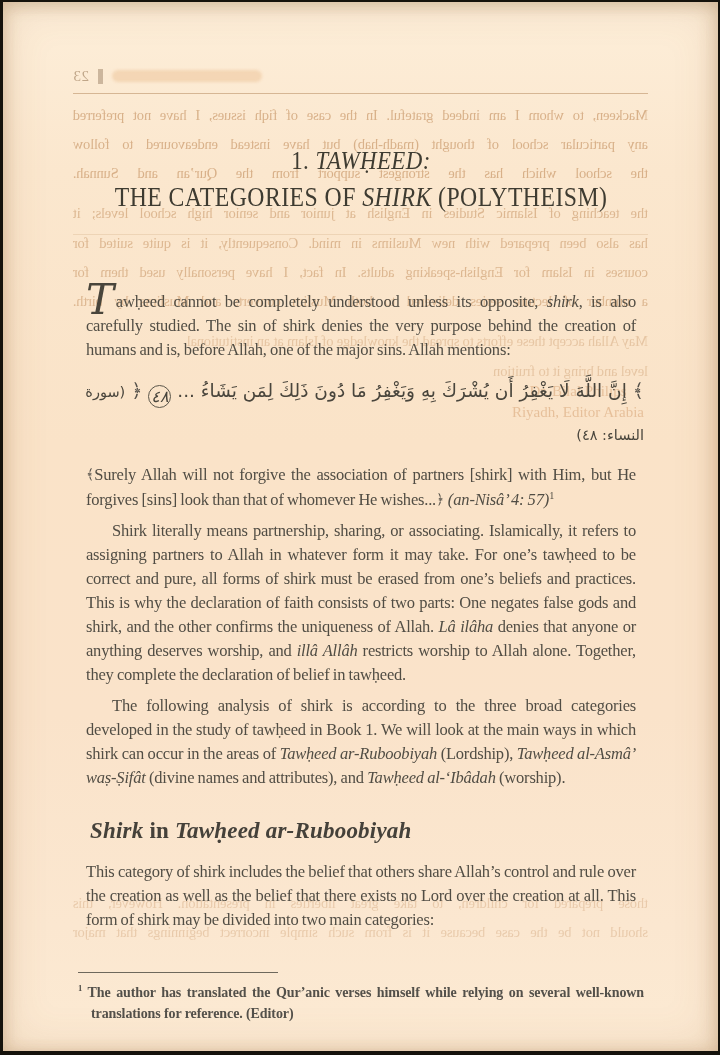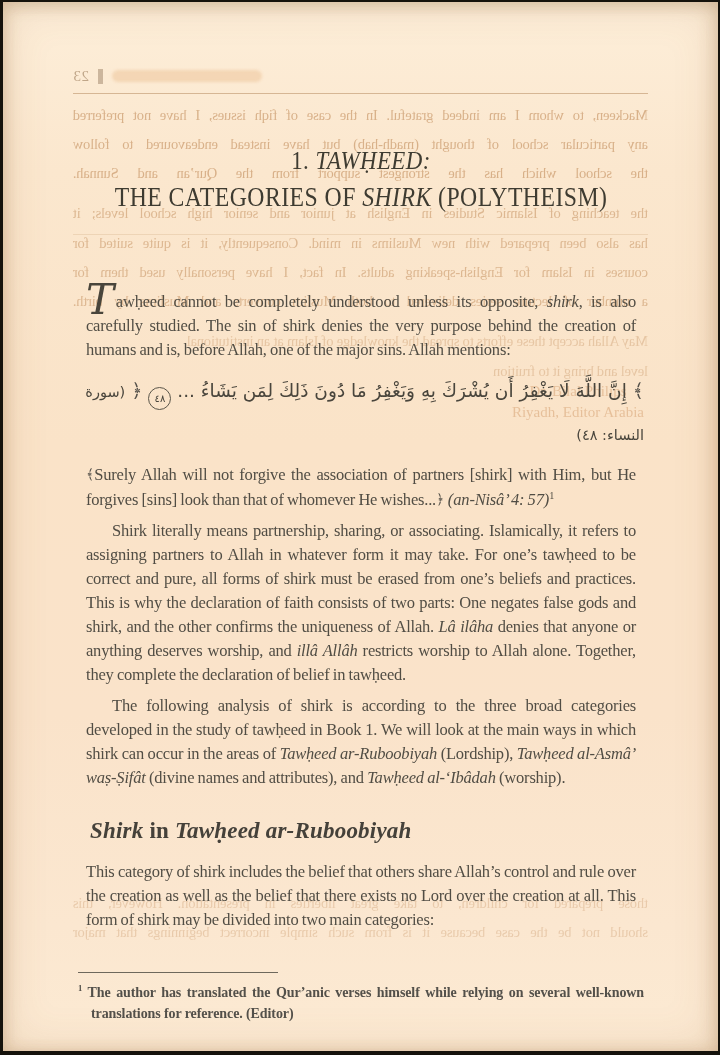--- a/index.html
+++ b/index.html
@@ -40,21 +40,21 @@
   .lead{margin-top:74px;}
   .ind{text-indent:26px;}
   .it{font-style:italic;}
   .sup{vertical-align:super;font-size:.62em;line-height:0;}
   .drop{font-family:"DejaVu Serif",serif;font-style:italic;font-size:42px;line-height:0;vertical-align:-7px;margin-right:2px;color:#49453b;}
   .orn{font-family:"DejaVu Sans",sans-serif;color:#55514a;}
   .tr-orn{font-size:14px;vertical-align:1px;}
   .arabic{direction:rtl;text-align:right;font-family:"DejaVu Sans",sans-serif;font-size:18.5px;line-height:42px;color:#49453c;margin:3px 0 6px;}
   .arabic .ref{font-size:14.5px;letter-spacing:0;}
   .arabic .orn{font-size:19px;}
-  .ayah{display:inline-block;width:21px;height:21px;line-height:21px;border:1px solid #5b564a;border-radius:50%;text-align:center;font-size:10px;vertical-align:-5px;}
+  .ayah{display:inline-block;width:21px;height:21px;line-height:21px;border:1px solid #5b564a;border-radius:50%;text-align:center;font-size:16px;vertical-align:-5px;font-style:italic;}
   .h2{font-size:23px;line-height:28px;color:#45413a;margin:27px 12px 15px;letter-spacing:.2px;}
   .fnrule{width:200px;height:1px;background:#6e685c;margin:40px 0 9px;}
   .footnote{font-size:14px;line-height:21px;color:#53504a;text-align:justify;letter-spacing:-.1px;padding-left:13px;text-indent:-13px;margin:0;font-weight:bold;}
 </style>
 </head>
 <body>
 
 <div class="page">
 
   <div class="ghost">

